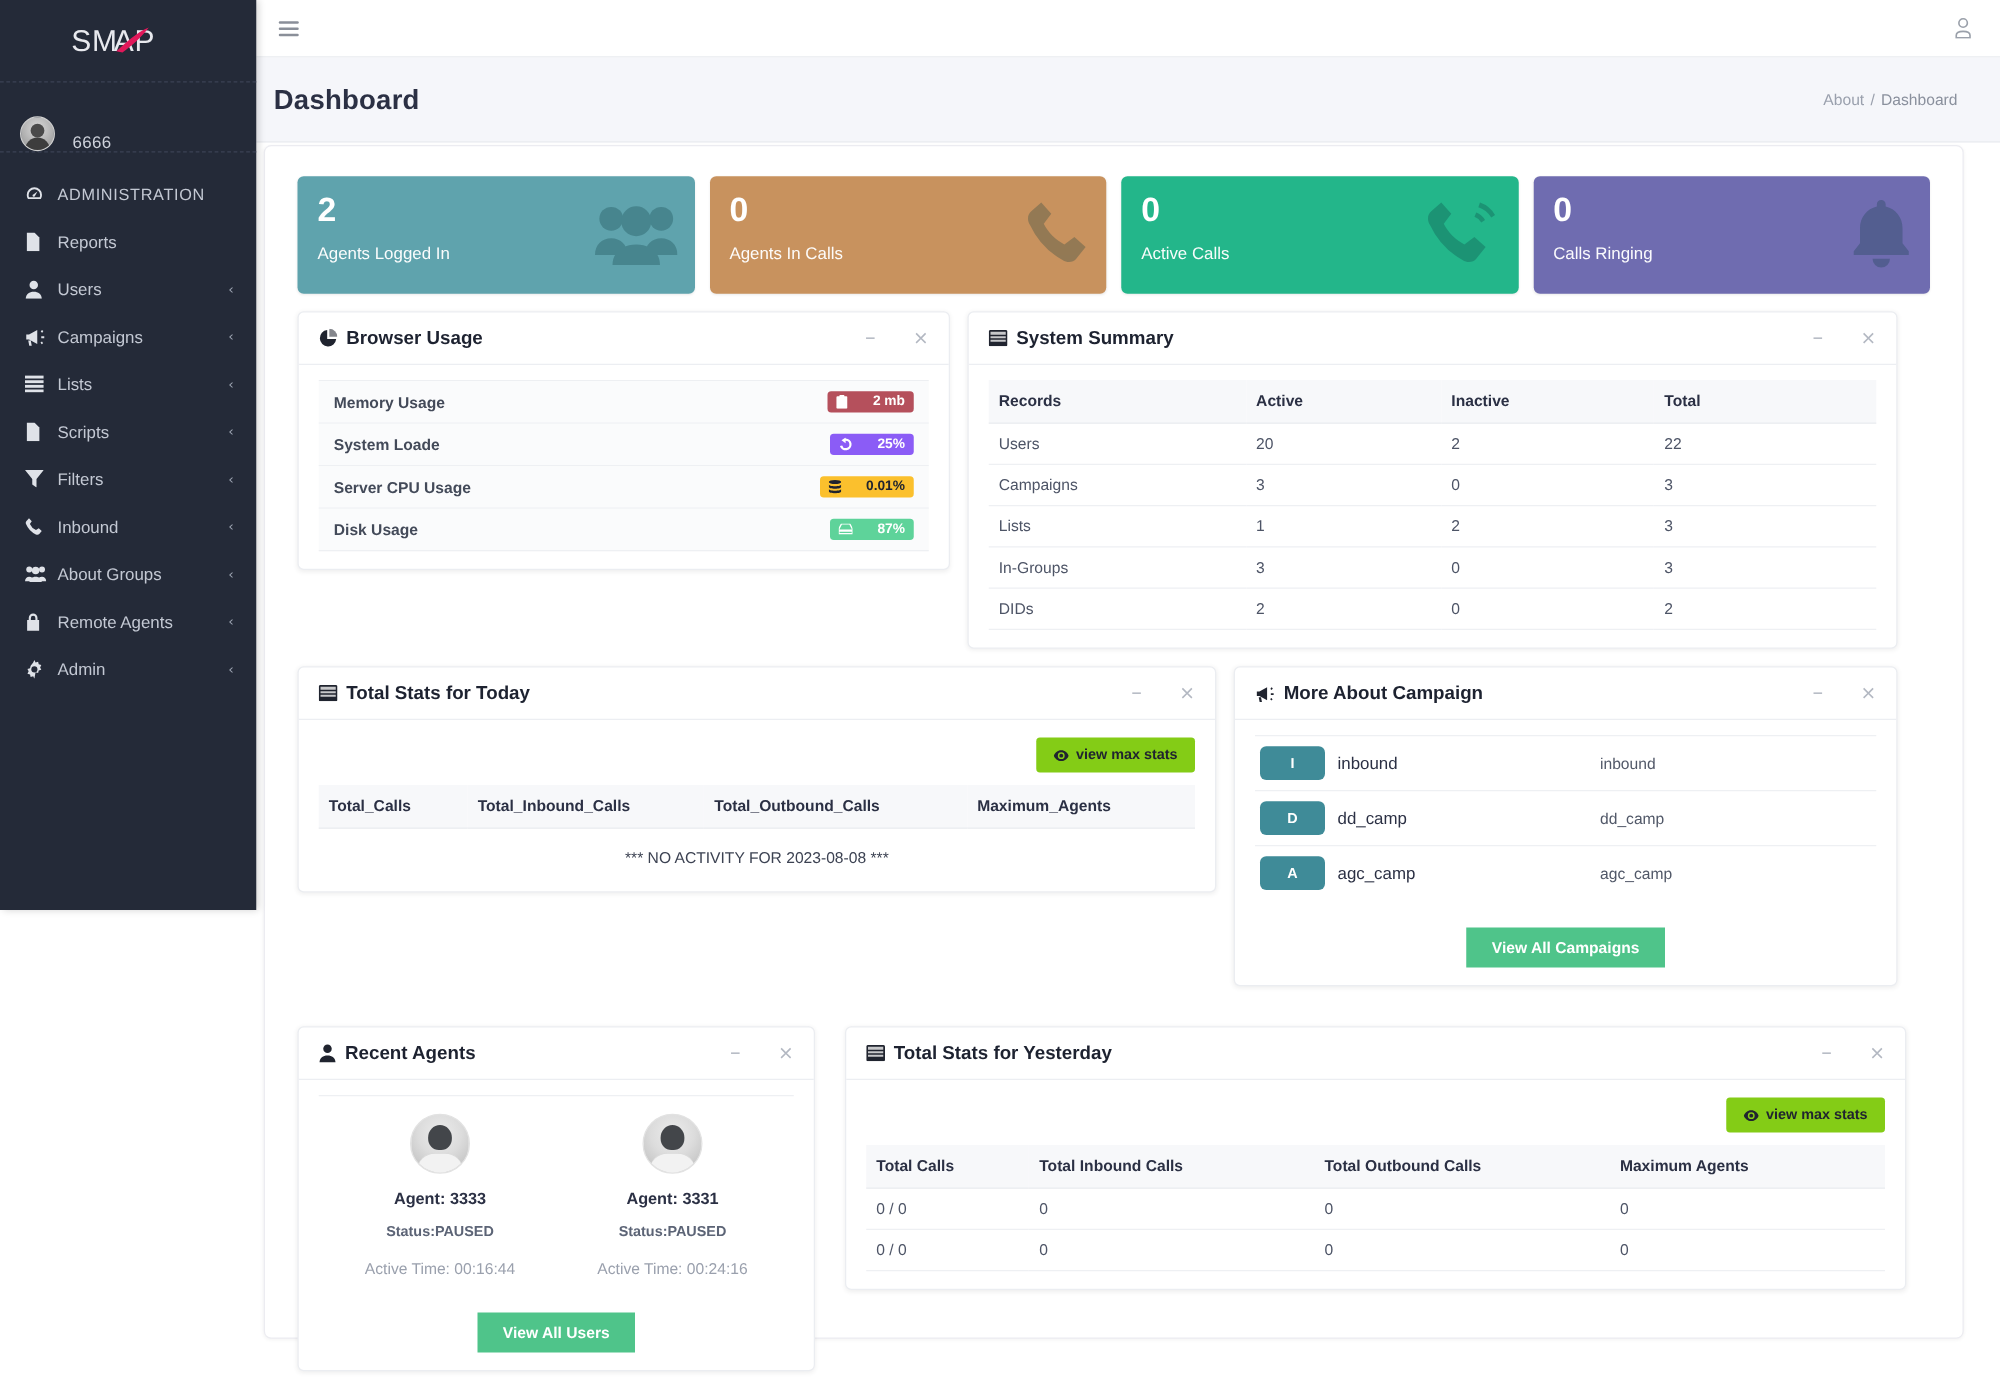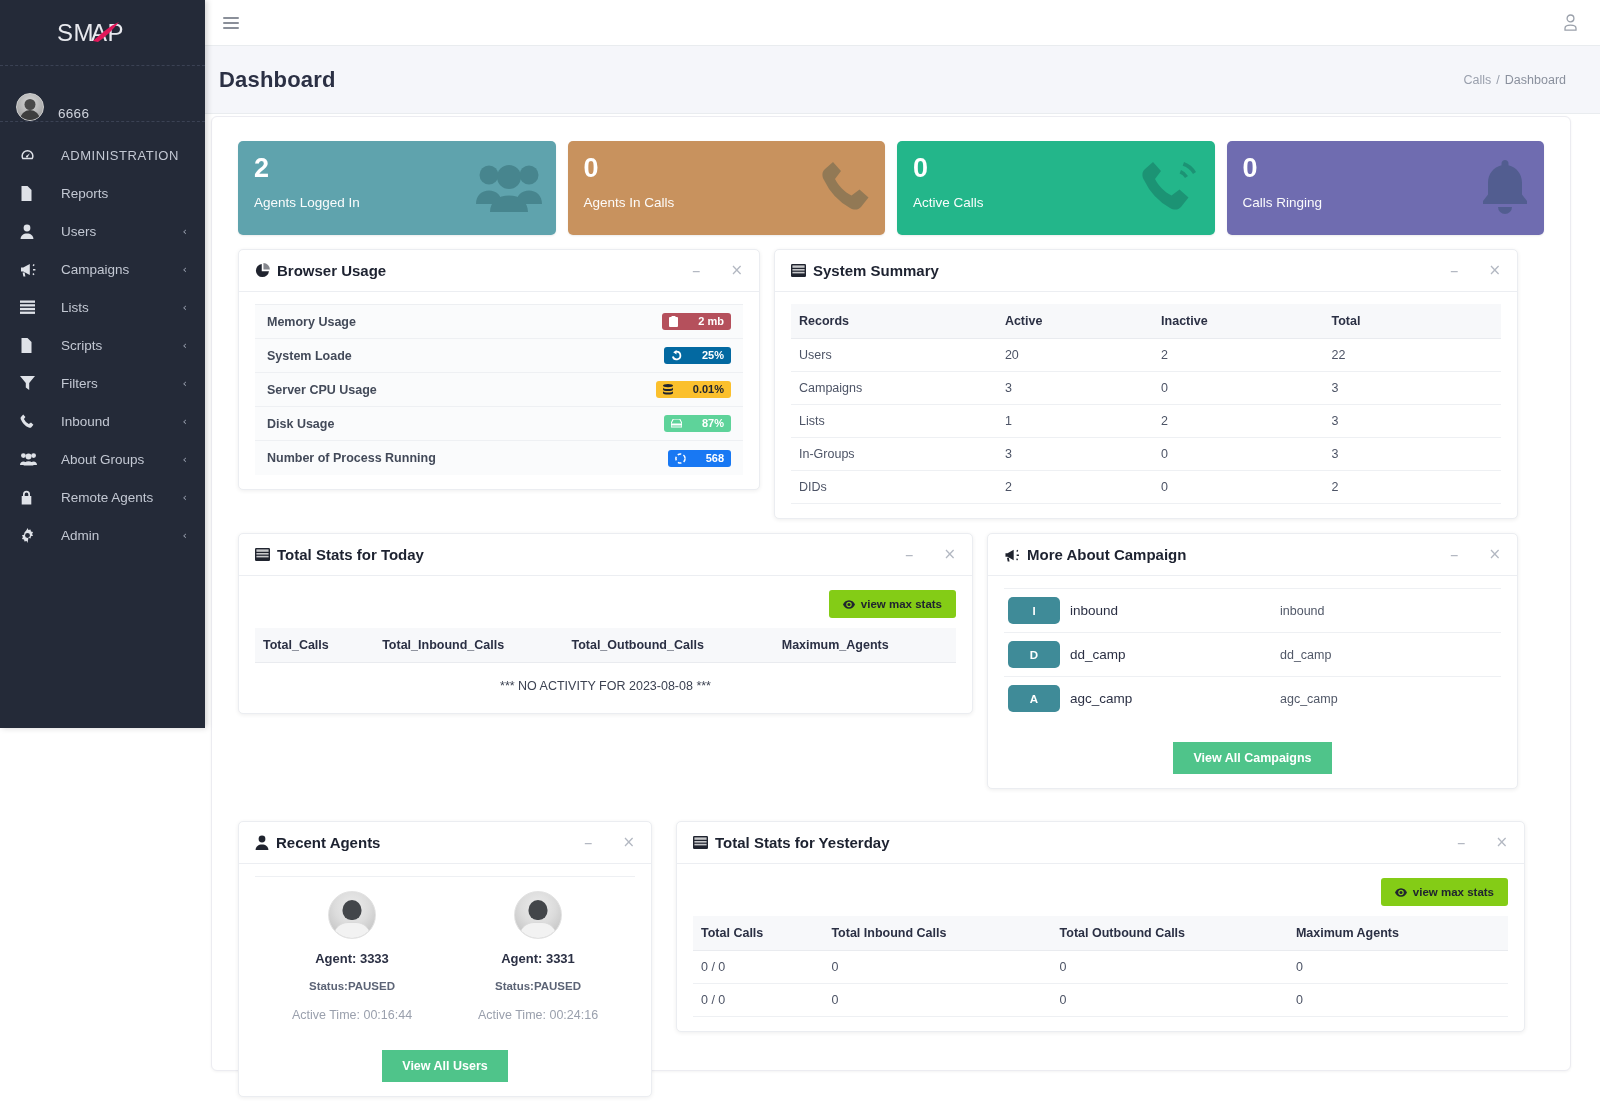--- a/index.html
+++ b/index.html
@@ -48,21 +48,21 @@
   .nav-item {
     height: 38px; display: flex; align-items: center;
     padding: 0 18px 0 20px; color: #c3c8d3; font-size: 13.5px; cursor: pointer;
     position: relative;
   }
   .nav-ico {
     width: 22px; flex: none; display:flex; align-items:center; justify-content:flex-start;
     color:#dfe2e8;
   }
   .nav-ico svg { display:block; fill: currentColor; }
-  .nav-label { flex: 1; padding-left: 4px; margin-left: 15px; }
+  .nav-label { flex: 1; padding-left: 4px; }
   .nav-label.upper { letter-spacing: .55px; font-size: 13px; }
   .nav-caret { font-size: 11px; color:#9ea5b3; font-family:"DejaVu Sans", sans-serif; }
 
   
   #topbar {
     position:absolute; left:205px; top:0; right:0; height:46px;
     background:#fff; border-bottom:1px solid #e9ecef;
     display:flex; align-items:center; justify-content:space-between;
     padding: 0 22px 0 18px; z-index: 10;
   }
@@ -363,21 +363,21 @@
     <svg width="15" height="17" viewBox="0 0 15 17">
         <circle cx="7.5" cy="4.4" r="3.4" fill="none" stroke="currentColor" stroke-width="1.3"></circle>
         <path d="M2 16.2v-2c0-1.9 2.4-3.1 5.5-3.1s5.5 1.2 5.5 3.1v2z" fill="none" stroke="currentColor" stroke-width="1.3"></path>
       </svg>
   </div>
 </div>
 
 <div id="pagehead">
   <div class="page-title">Dashboard</div>
   <div class="crumbs">
-    <a>Calls</a><span class="sep">/</span><span class="cur">Dashboard</span>
+    <a>About</a><span class="sep">/</span><span class="cur">Dashboard</span>
   </div>
 </div>
 
 <div id="content">
 
   <div class="cards">
 
     <div class="card" id="c0" style="background: rgb(95, 163, 173);">
       <div class="num">2</div>
       <div class="lbl">Agents Logged In</div>
@@ -453,21 +453,21 @@
                 <svg width="9" height="11" viewBox="0 0 9 11">
                     <rect x="0" y="1" width="9" height="10" rx="1"></rect>
                     <rect x="2.5" y="0" width="4" height="2" rx=".6"></rect>
                   </svg>
                 <span>2 mb</span>
               </span>
             </div>
 
             <div class="bu-row">
               <span class="bu-name">System Loade</span>
-              <span class="badge" id="bu1" style="background: #0369a1;">
+              <span class="badge" id="bu1" style="background: #8b5cf6;">
                 <svg width="11" height="11" viewBox="0 0 12 12">
                     <path d="M6 .8a5.2 5.2 0 1 1-5 6.6l2-.5A3.2 3.2 0 1 0 6 2.8V5L2.4 2.4 6 0z"></path>
                   </svg>
                 <span>25%</span>
               </span>
             </div>
 
             <div class="bu-row">
               <span class="bu-name">Server CPU Usage</span>
               <span class="badge" id="bu2" style="background: rgb(251, 192, 45); color: rgb(32, 36, 47);">
@@ -482,29 +482,20 @@
             <div class="bu-row">
               <span class="bu-name">Disk Usage</span>
               <span class="badge" id="bu3" style="background: rgb(94, 211, 154);">
                 <svg width="11" height="9" viewBox="0 0 12 10">
                     <path d="M2.4 0h7.2l2.4 4.6v4.2H0V4.6zM0 5.6h12v1H0z" fill="none" stroke="currentColor" stroke-width="1.2"></path>
                   </svg>
                 <span>87%</span>
               </span>
             </div>
 
-            <div class="bu-row" style="border-bottom:none;">
-              <span class="bu-name">Number of Process Running</span>
-              <span class="badge" id="bu4" style="background: rgb(24, 120, 243);">
-                <svg width="11" height="11" viewBox="0 0 12 12">
-                    <circle cx="6" cy="6" r="5" fill="none" stroke="currentColor" stroke-width="1.6" stroke-dasharray="4 2.6"></circle>
-                  </svg>
-                <span>568</span>
-              </span>
-            </div>
 
           </div>
         </div>
       </div>
 
       <div class="panel" style="width:744px;">
         <div class="panel-head">
           <div class="panel-title">
             <span class="ico">
               <svg width="15" height="13" viewBox="0 0 15 13">

